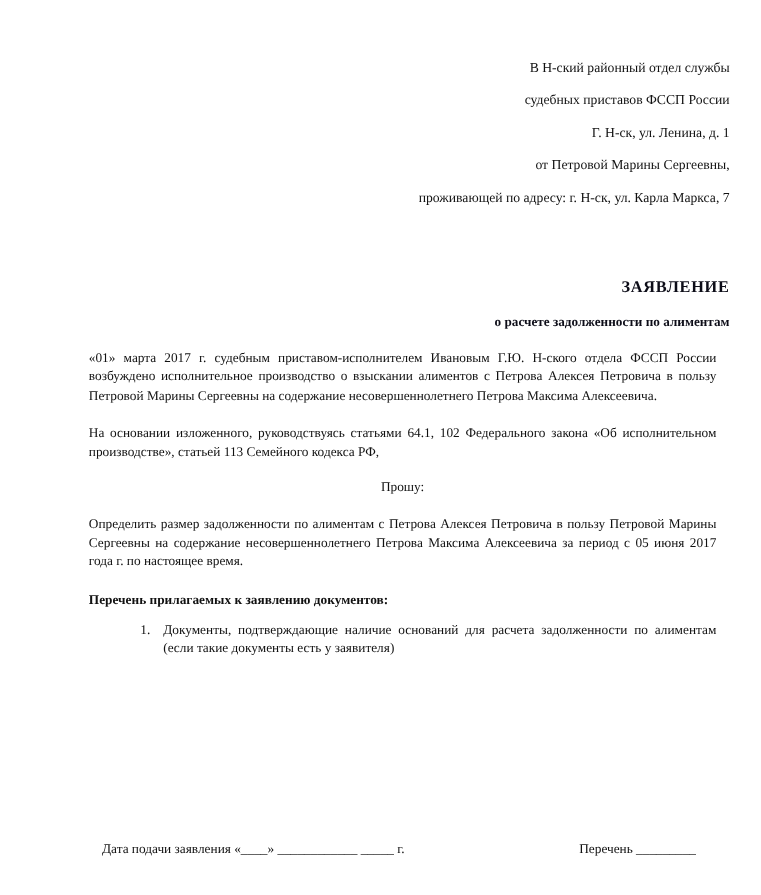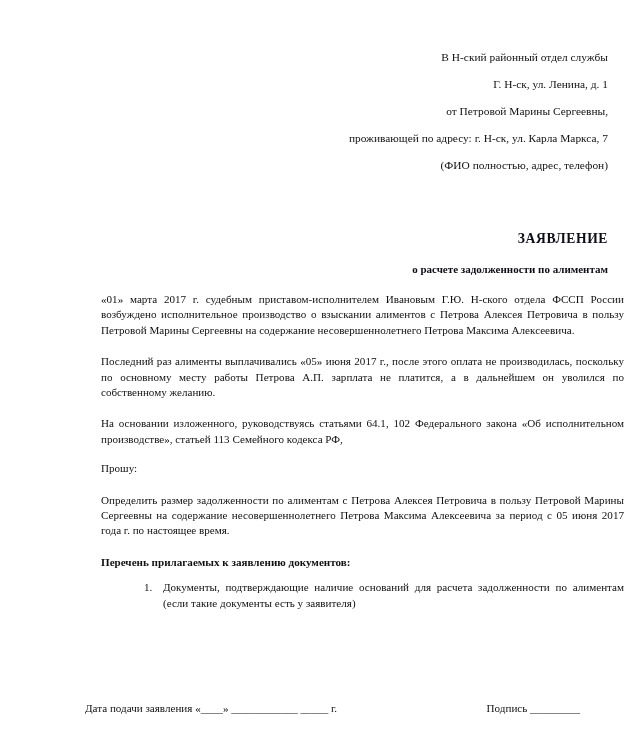--- a/index.html
+++ b/index.html
@@ -58,39 +58,39 @@
   .doc-subtitle {
     margin-top: 16px;
     font-size: 11px;
     font-weight: bold;
     color: #0d0d18;
   }
 
   
   .body-wrap {
     position: absolute;
-    left: 101px;
+    left: 74px;
     top: 292px;
     width: 523px;
   }
   p.para {
     margin: 0 0 16px 0;
     font-size: 11.1px;
     line-height: 15.4px;
     text-align: justify;
     text-justify: inter-word;
     color: #111111;
   }
   p.para.nogap { margin-bottom: 0; }
 
   .centered-heading {
     margin: 14px 0 16px 0;
     font-size: 11.1px;
     line-height: 15.4px;
-    text-align: left;
+    text-align: center;
     color: #111111;
   }
 
   .attach-intro {
     margin: 14px 0 10px 0;
     font-size: 11.1px;
     line-height: 15.4px;
     color: #111111;
     font-weight: bold;
   }
@@ -123,50 +123,49 @@
   .footer-date { white-space: nowrap; }
   .footer-sign { white-space: nowrap; padding-right: 28px; }
 </style>
 </head>
 <body>
 
 <div class="page">
 
   <div class="header-block">
     <div class="header-line">В Н-ский районный отдел службы</div>
+    <div class="header-line">судебных приставов ФССП России</div>
     <div class="header-line">Г. Н-ск, ул. Ленина, д. 1</div>
     <div class="header-line">от Петровой Марины Сергеевны,</div>
     <div class="header-line">проживающей по адресу: г. Н-ск, ул. Карла Маркса, 7</div>
-    <div class="header-line">(ФИО полностью, адрес, телефон)</div>
   </div>
 
   <div class="title-wrap">
     <div class="doc-title">ЗАЯВЛЕНИЕ</div>
     <div class="doc-subtitle">о расчете задолженности по алиментам</div>
   </div>
 
   <div class="body-wrap">
 
     <p class="para">«01» марта 2017 г. судебным приставом-исполнителем Ивановым Г.Ю. Н-ского отдела ФССП России возбуждено исполнительное производство о взыскании алиментов с Петрова Алексея Петровича в пользу Петровой Марины Сергеевны на содержание несовершеннолетнего Петрова Максима Алексеевича.</p>
 
-    <p class="para">Последний раз алименты выплачивались «05» июня 2017 г., после этого оплата не производилась, поскольку по основному месту работы Петрова А.П. зарплата не платится, а в дальнейшем он уволился по собственному желанию.</p>
 
 
     <p class="para nogap">На основании изложенного, руководствуясь статьями 64.1, 102 Федерального закона «Об исполнительном производстве», статьей 113 Семейного кодекса РФ,</p>
 
     <div class="centered-heading">Прошу:</div>
 
     <p class="para">Определить размер задолженности по алиментам с Петрова Алексея Петровича в пользу Петровой Марины Сергеевны на содержание несовершеннолетнего Петрова Максима Алексеевича за период с 05 июня 2017 года г. по настоящее время.</p>
 
     <div class="attach-intro">Перечень прилагаемых к заявлению документов:</div>
 
     <ol class="attach-list">
       <li>Документы, подтверждающие наличие оснований для расчета задолженности по алиментам (если такие документы есть у заявителя)</li>
     </ol>
 
   </div>
 
   <div class="footer-row">
     <div class="footer-date">Дата подачи заявления «____» ____________ _____ г.</div>
-    <div class="footer-sign">Подпись _________</div>
+    <div class="footer-sign">Перечень _________</div>
   </div>
 
 </div>
 
 </body></html>

